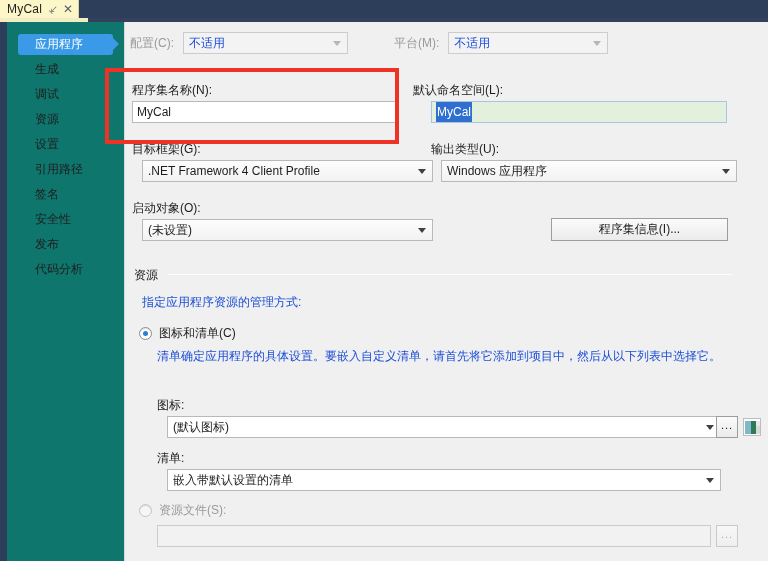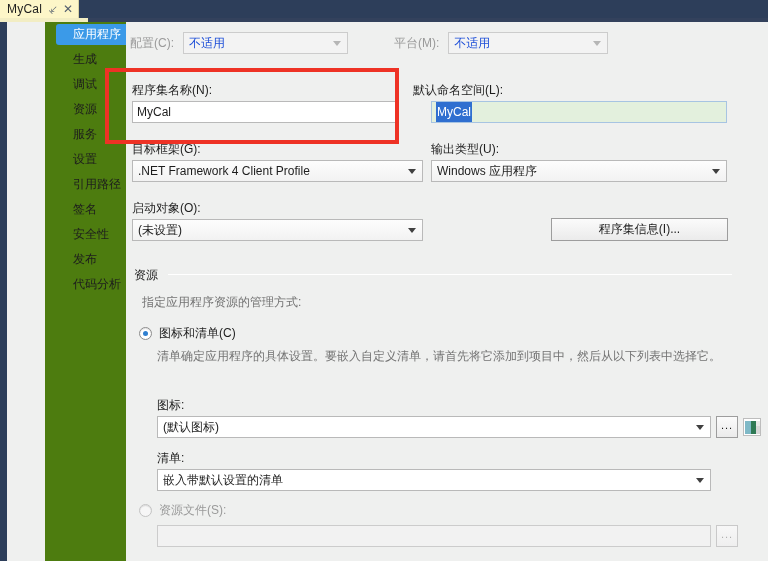--- a/index.html
+++ b/index.html
@@ -45,24 +45,23 @@
 
   
   .rail {
     position: absolute; left: 0; top: 22px; width: 7px; height: 539px;
     background: #2d3e5a;
   }
 
   
   .sidebar {
     position: absolute; left: 7px; top: 22px; width: 118px; height: 539px;
-    background: #4d7c0f;
+    background: #0f766e;
     border-right: 1px solid #d7d8d7;
-    padding-top: 0;
-    margin-left: 38px;
+    padding-top: 10px;
   }
   .side-item {
     position: relative;
     height: 25px; line-height: 25px;
     padding-left: 28px;
     font-size: 12px; color: #1d1d1d;
     white-space: nowrap;
     cursor: default;
   }
   .side-item.selected { color: #ffffff; }
@@ -111,21 +110,21 @@
   .sel-text { background: #2f6fd0; color: #ffffff; padding: 0 1px; }
 
   .combo {
     position: relative;
     background: linear-gradient(to bottom, #fdfdfd 0%, #f2f2f2 100%);
     border: 1px solid #b9b9b9;
     height: 22px;
     padding: 0 22px 0 5px;
     font-size: 12px; color: #1d1d1d;
     display: flex; align-items: center;
-    white-space: nowrap; overflow: hidden;
+    white-space: nowrap; overflow: hidden; margin-left: 10px;
   }
   .combo.white { background: #ffffff; }
   .combo.disabled { background: #f3f3f3; border: 1px solid #cccccc; color: #1d4ed8; }
   .combo .carat {
     position: absolute; right: 6px; top: 50%;
     margin-top: -2px;
     width: 0; height: 0;
     border-left: 4px solid transparent;
     border-right: 4px solid transparent;
     border-top: 5px solid #404040;
@@ -160,21 +159,21 @@
     border: 1px solid #8c8c8c;
     box-shadow: inset 0 1px 1px rgba(0,0,0,0.12);
   }
   .radio.checked::after {
     content: ""; position: absolute; left: 3px; top: 3px;
     width: 5px; height: 5px; border-radius: 50%;
     background: #2f7fd0;
   }
   .radio.disabled { border-color: #c3c3c3; background: #f6f6f6; }
 
-  .desc { font-size: 12px; color: #737373; line-height: 18px; }
+  .desc { font-size: 12px; color: #1d4ed8; line-height: 18px; }
 
   
   .icon-prev {
     width: 18px; height: 18px;
     background: #ffffff;
     border: 1px solid #bdbdbd;
     position: relative; overflow: hidden;
   }
   .icon-prev .i1 { position: absolute; left: 1px; top: 2px; width: 6px; height: 13px; background: #7fb9c7; }
   .icon-prev .i2 { position: absolute; left: 7px; top: 2px; width: 5px; height: 13px; background: #2f7a55; }
@@ -211,23 +210,20 @@
       <span class="side-label">应用程序</span>
     </div>
     <div class="side-item">
       <span class="side-label">生成</span>
     </div>
     <div class="side-item">
       <span class="side-label">调试</span>
     </div>
     <div class="side-item">
       <span class="side-label">资源</span>
-    </div>
-    <div class="side-item">
-      <span class="side-label">服务</span>
     </div>
     <div class="side-item">
       <span class="side-label">设置</span>
     </div>
     <div class="side-item">
       <span class="side-label">引用路径</span>
     </div>
     <div class="side-item">
       <span class="side-label">签名</span>
     </div>

